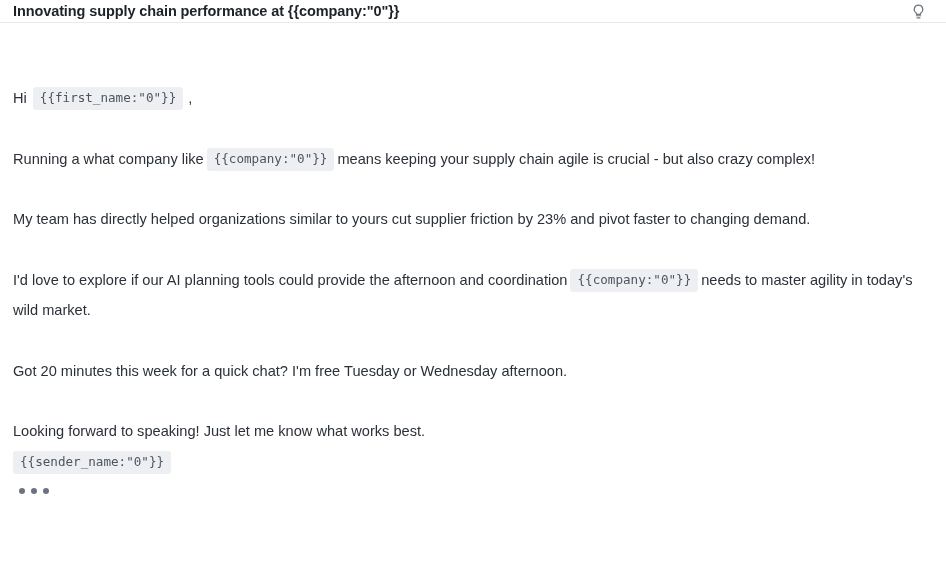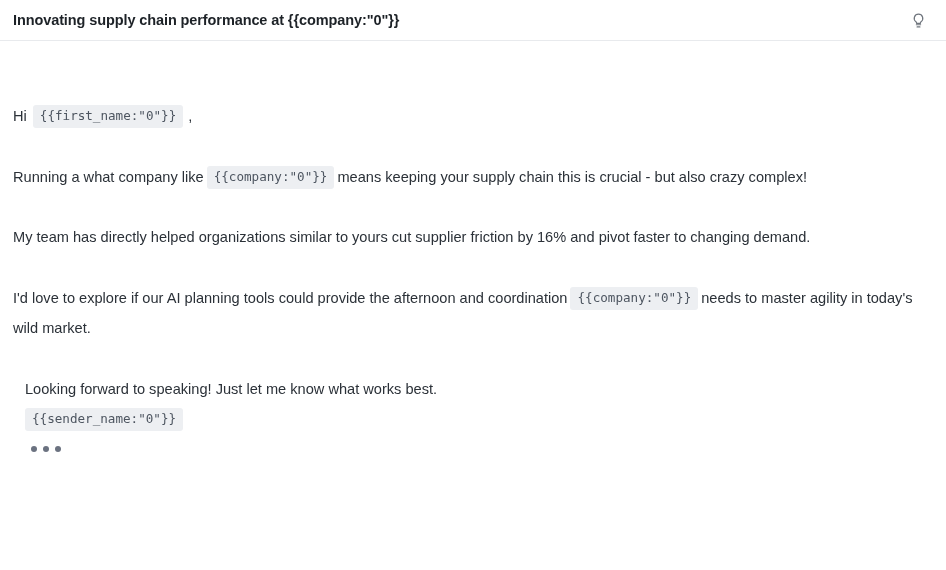--- a/index.html
+++ b/index.html
@@ -12,21 +12,21 @@
     height: 570px;
     overflow: hidden;
     font-family: "Liberation Sans", sans-serif;
     color: #1f2328;
     -webkit-font-smoothing: antialiased;
   }
 
   
   .email-header {
     position: relative;
-    height: 41px;
+    height: 23px;
     box-sizing: border-box;
     border-bottom: 1px solid #e8eaed;
     display: flex;
     align-items: center;
     padding: 0 14px 0 13px;
     background: #ffffff;
   }
   .subject-line {
     font-size: 14.5px;
     font-weight: 700;
@@ -75,21 +75,21 @@
     font-size: 12.6px;
     line-height: 20px;
     padding: 1px 7px 2px 7px;
     border-radius: 3px;
     vertical-align: 1px;
     white-space: nowrap;
     margin: 0 3px;
   }
   .token.first { margin-left: 6px; margin-right: 5px; }
 
-  .signoff { margin: 12px; }
+  .signoff { margin: 0; }
   .signoff .sig-line { margin: 0; }
   .token-block {
     display: inline-block;
     margin: 0;
   }
 
   .typing-dots {
     display: flex;
     gap: 6px;
     align-items: center;
@@ -123,29 +123,30 @@
   </div>
 </div>
 
 <div class="email-body">
 
   <p class="para">
     <span>Hi</span><span class="token first">{{first_name:"0"}}</span><span>,</span>
   </p>
 
   <p class="para">
-    <span>Running a what company like</span><span class="token">{{company:"0"}}</span><span>means keeping your supply chain this is crucial - but also crazy complex!</span>
+    <span>Running a what company like</span><span class="token">{{company:"0"}}</span><span>means keeping your supply chain agile is crucial - but also crazy complex!</span>
   </p>
 
-  <p class="para">My team has directly helped organizations similar to yours cut supplier friction by 16% and pivot faster to changing demand.</p>
+  <p class="para">My team has directly helped organizations similar to yours cut supplier friction by 23% and pivot faster to changing demand.</p>
 
   <p class="para">
     <span>I'd love to explore if our AI planning tools could provide the afternoon and coordination</span><span class="token">{{company:"0"}}</span><span>needs to master agility in today's wild market.</span>
   </p>
 
+  <p class="para">Got 20 minutes this week for a quick chat? I'm free Tuesday or Wednesday afternoon.</p>
 
   <div class="signoff">
     <p class="para sig-line" style="margin-bottom:0">Looking forward to speaking! Just let me know what works best.</p>
     <span class="token token-block" style="margin-left:0">{{sender_name:"0"}}</span>
     <div class="typing-dots">
       <i></i>
       <i></i>
       <i></i>
     </div>
   </div>

